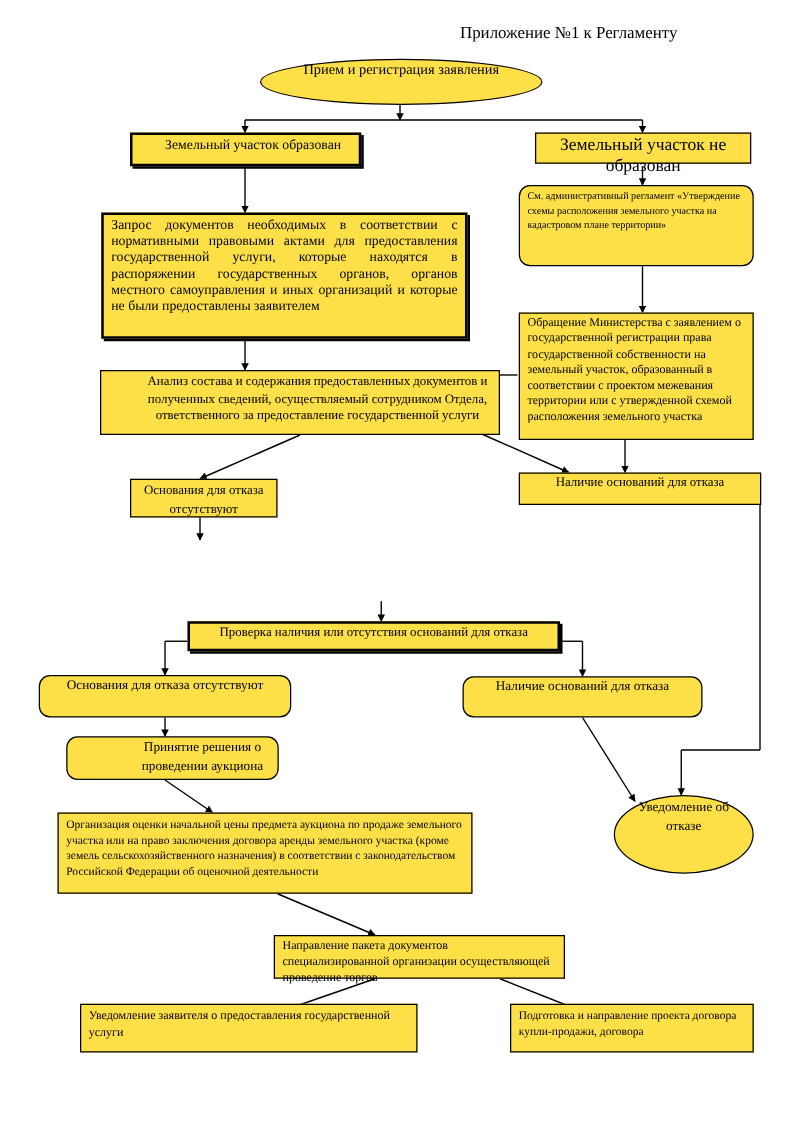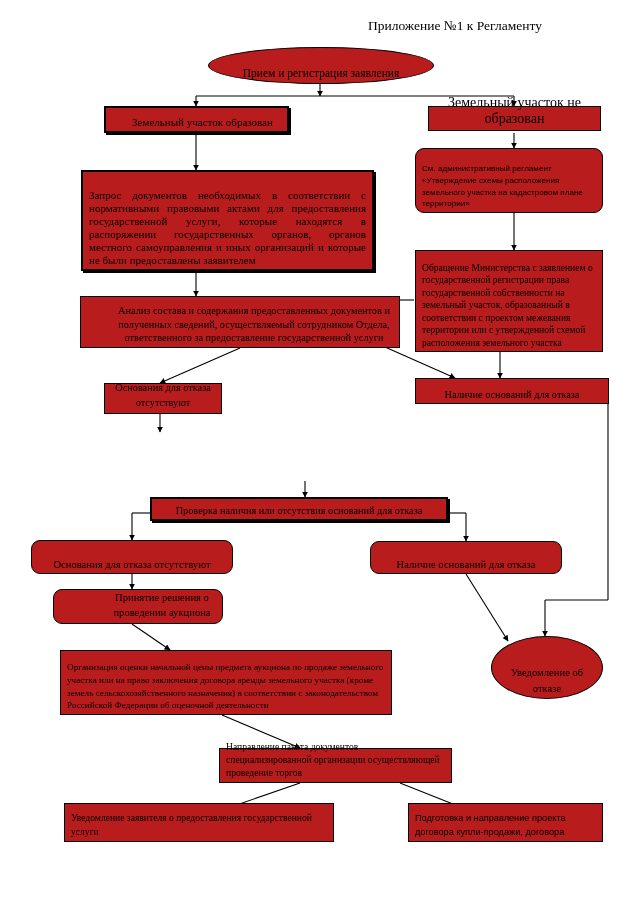--- a/index.html
+++ b/index.html
@@ -23,35 +23,35 @@
     left: 0;
     top: 0;
     width: 639px;
     height: 905px;
     pointer-events: none;
   }
   .node {
     position: absolute;
     box-sizing: border-box;
     border: 1px solid #000000;
-    background: #b91c1c;
+    background: #fde047;
     display: flex;
-    align-items: flex-end;
+    align-items: flex-start;
     line-height: 1.18;
     z-index: 2;
   }
   .node .txt {
     display: block;
     width: 100%;
     padding: 2px 6px;
     box-sizing: border-box;
   }
   .center .txt { text-align: center; }
   .just .txt   { text-align: justify; text-align-last: left; }
-  .left .txt   { text-align: left; }
+  .left .txt   { text-align: left; font-family: Liberation Serif, serif; }
 
   
   .shadow {
     border: 2px solid #000000;
     box-shadow: 2px 2px 0 0 #000000;
   }
   
   .round  { border-radius: 9px; }
   
   .oval {
@@ -179,21 +179,21 @@
   </div>
 
   <div class="node round center" style="left:370px; top:541px; width:192px; height:33px; font-size:10.6px;">
     <span class="txt">Наличие оснований для отказа</span>
   </div>
 
   <div class="node round center" style="left:53px; top:589px; width:170px; height:35px; font-size:10.6px; line-height:1.4;padding-left:48px;">
     <span class="txt">Принятие решения о проведении аукциона</span>
   </div>
 
-  <div class="node left" style="left:60px; top:650px; width:332px; height:65px; font-size:9.2px; line-height:1.38;">
+  <div class="node left" style="left:46px; top:650px; width:332px; height:65px; font-size:9.2px; line-height:1.38;">
     <span class="txt">Организация оценки начальной цены предмета аукциона по продаже земельного участка или на право заключения договора аренды земельного участка (кроме земель сельскохозяйственного  назначения) в соответствии с законодательством Российской  Федерации об оценочной деятельности</span>
   </div>
 
   <div class="node oval center" style="left:491px; top:636px; width:112px; height:63px; font-size:10.6px; line-height:1.45;">
     <span class="txt">Уведомление об отказе</span>
   </div>
 
   <div class="node left" style="left:219px; top:748px; width:233px; height:35px; font-size:9.6px; line-height:1.35;">
     <span class="txt">Направление пакета документов специализированной организации осуществляющей проведение торгов</span>
   </div>

